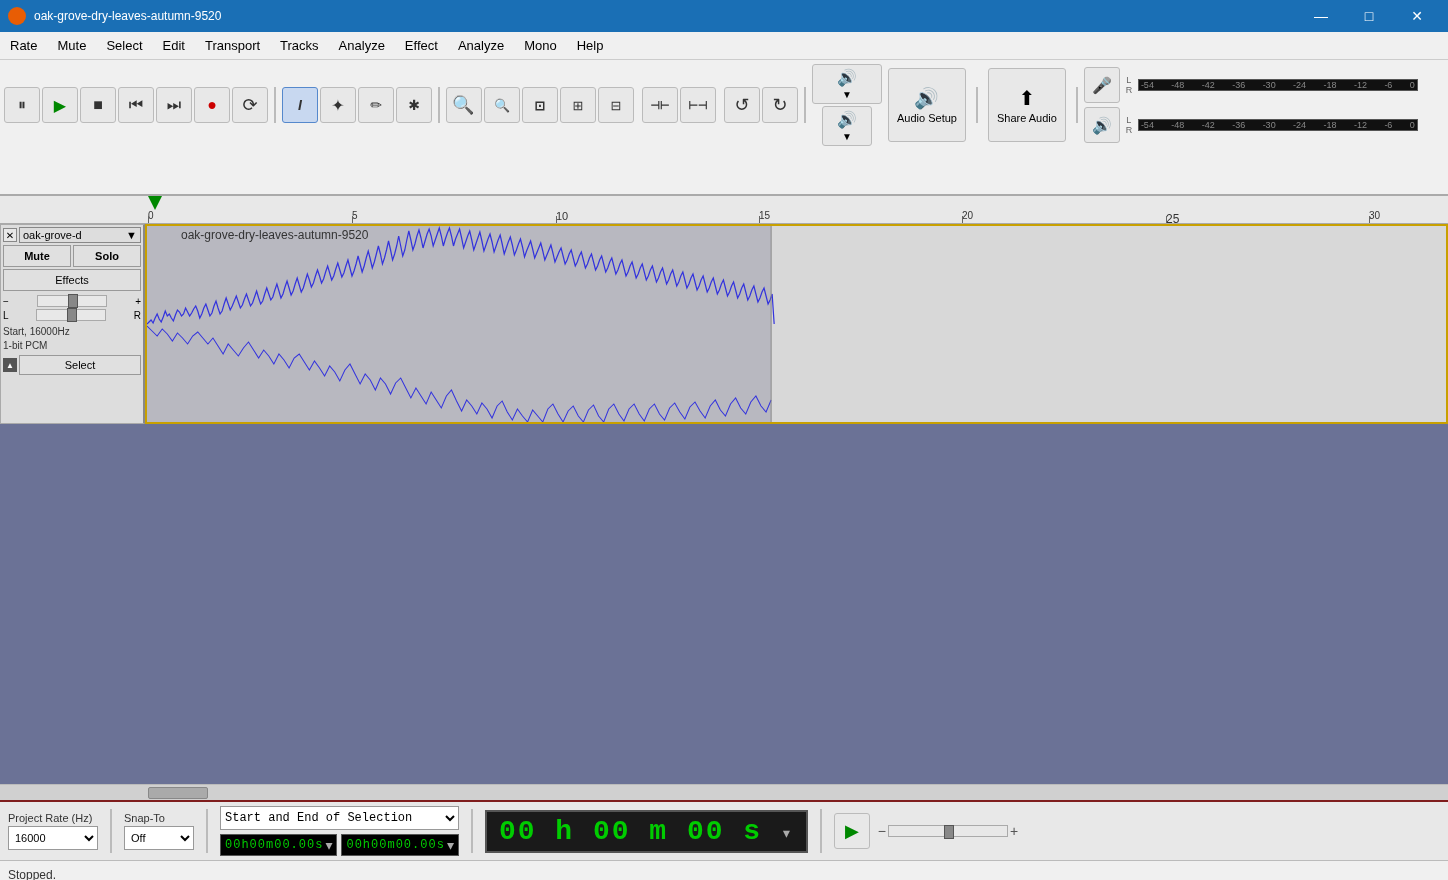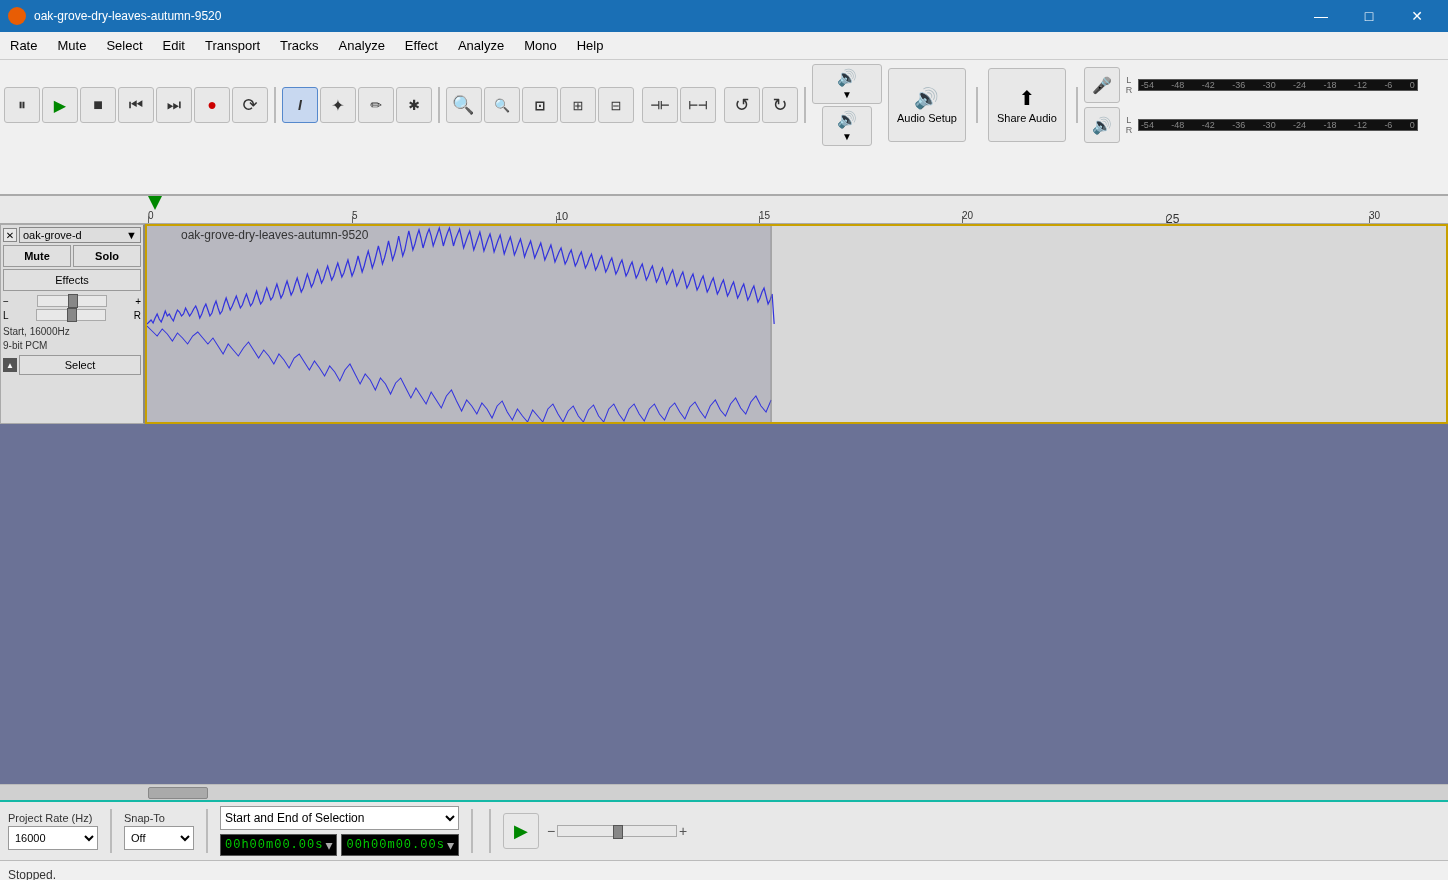--- a/index.html
+++ b/index.html
@@ -209,21 +209,21 @@
       align-items: center;
       padding: 0 8px;
       font-size: 12px;
       color: #333;
     }
 
     
     #bottom-controls {
       height: 60px;
       background: #e8e8e8;
-      border-top: 2px solid #14b8a6;
+      border-top: 2px solid #7f1d1d;
       display: flex;
       align-items: center;
       padding: 0 8px;
       gap: 8px;
     }
 
     .bottom-label { font-size: 11px; color: #333; white-space: nowrap; }
     .bottom-select {
       height: 24px;
       font-size: 11px;
@@ -233,20 +233,21 @@
       padding: 0 2px;
     }
 
     .selection-mode-select {
       height: 24px;
       min-width: 200px;
       font-size: 12px;
       border: 1px solid #999;
       background: white;
       cursor: pointer;
+      font-family: Liberation Mono, monospace;
     }
 
     .big-time-display {
       background: #1a1a1a;
       color: #00cc00;
       font-family: 'Courier New', monospace;
       font-size: 28px;
       font-weight: bold;
       padding: 4px 12px;
       border: 2px solid #555;
@@ -453,21 +454,21 @@
     <div class="pan-row">
       <span>L</span>
       <div class="slider-container" style="width:70px;">
         <div class="slider-thumb" style="left:30px;"></div>
       </div>
       <span>R</span>
     </div>
 
     <div class="track-info">
       <div>Start, 16000Hz</div>
-      <div>9-bit PCM</div>
+      <div>1-bit PCM</div>
     </div>
 
     <div style="display:flex;align-items:center;gap:2px;margin-top:2px;">
       <button class="track-expand-btn">▲</button>
       <button style="flex:1;height:20px;background:#e0e0e0;border:1px solid #999;cursor:pointer;font-size:11px;">Select</button>
     </div>
   </div>
 
   <div style="display:flex;flex:1;position:relative;border:2px solid #c8a000;background:#c8c8c8;">
 
@@ -542,20 +543,24 @@
       </div>
       <div style="display:flex;align-items:center;background:#000;border:1px solid #555;padding:2px 4px;gap:2px;">
         <span style="color:#00cc00;font-family:'Courier New',monospace;font-size:12px;letter-spacing:1px;">00h00m00.00s</span>
         <span style="color:#aaa;font-size:14px;">▾</span>
       </div>
     </div>
   </div>
 
   <div class="divider-v"></div>
 
+  <div class="big-time-display">
+    <span>00 h 00 m 00 s</span>
+    <span style="font-size:18px;color:#aaa;">▾</span>
+  </div>
 
   <div class="divider-v"></div>
 
   <button class="bottom-play-btn">▶</button>
   <div style="display:flex;align-items:center;gap:2px;">
     <span style="font-size:14px;color:#555;cursor:pointer;">−</span>
     <div style="width:120px;height:12px;background:#e8e8e8;border:1px solid #aaa;position:relative;">
       <div style="width:10px;height:14px;background:#888;border:1px solid #555;position:absolute;top:-1px;left:55px;"></div>
     </div>
     <span style="font-size:14px;color:#555;cursor:pointer;">+</span>

